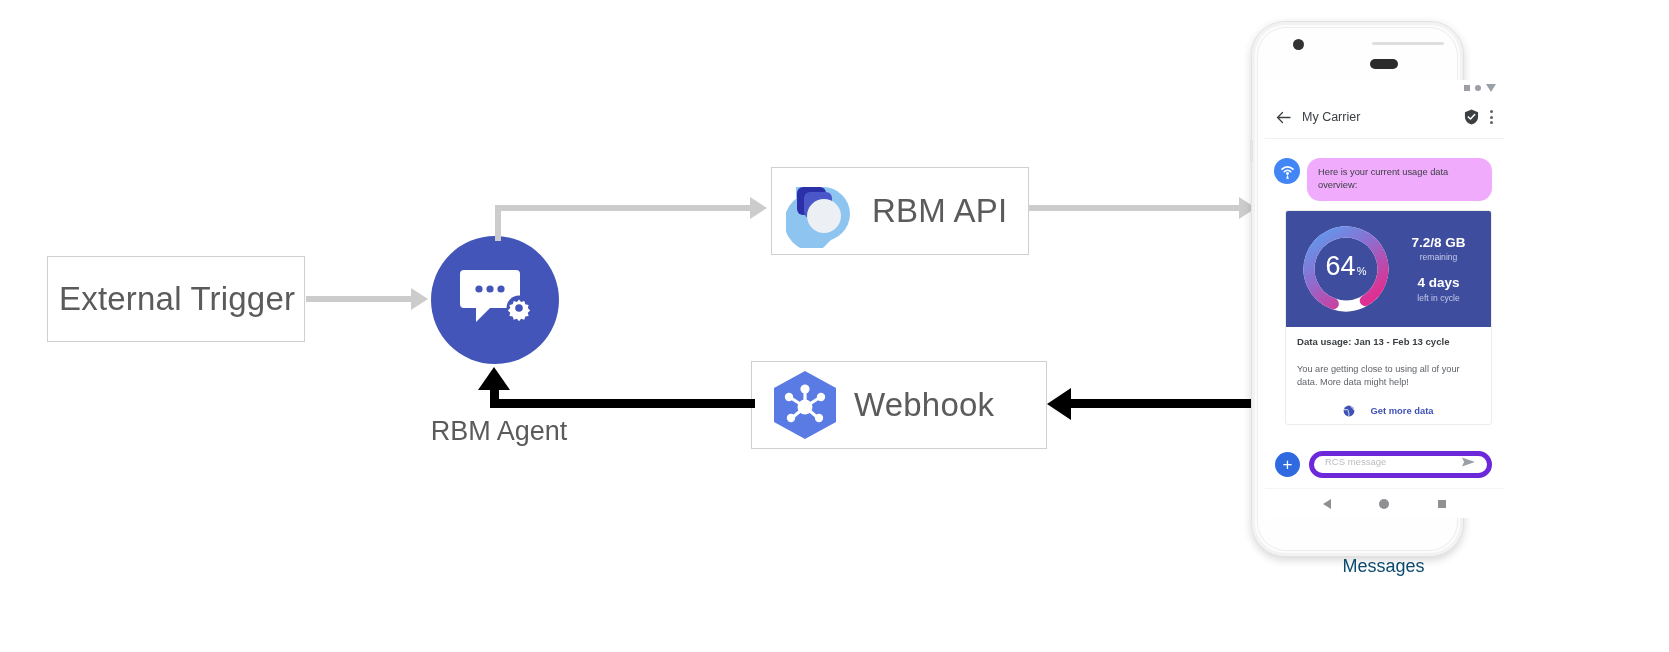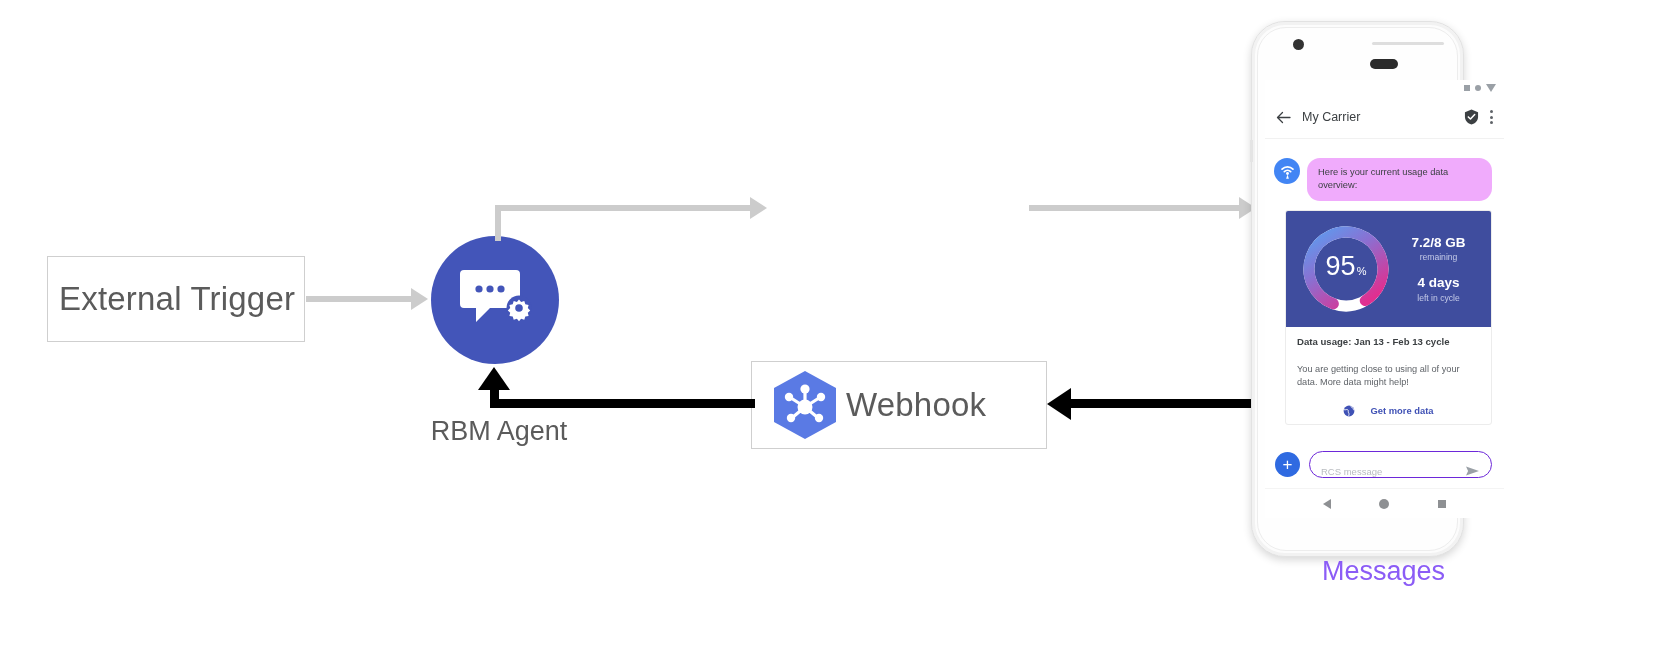--- a/index.html
+++ b/index.html
@@ -42,21 +42,21 @@
   }
 
   
   #rbm-api-box {
     left: 771px; top: 167px; width: 258px; height: 88px;
     padding-left: 14px; gap: 12px;
   }
   
   #webhook-box {
     left: 751px; top: 361px; width: 296px; height: 88px;
-    padding-left: 14px; gap: 2px;
+    padding-left: 14px; gap: 10px;
   }
 
   
   #rbm-agent-circle {
     position: absolute;
     left: 431px; top: 236px;
     width: 128px; height: 128px;
     border-radius: 50%;
     background: #4355b9;
     display: flex; align-items: center; justify-content: center;
@@ -241,22 +241,22 @@
     background: #fff;
   }
   #plus-button {
     width: 25px; height: 25px; border-radius: 50%;
     background: #2f6ae1; color: #fff;
     display: flex; align-items: center; justify-content: center;
     font-size: 17px; line-height: 1; flex: 0 0 auto;
     font-weight: 300;
   }
   #message-input {
-    flex: 1; height: 27px; border: 1px solid #6d28d9;
-    border-radius: 14px; display: flex; align-items: flex-end;
+    flex: 1; height: 27px; border: 5px solid #6d28d9;
+    border-radius: 14px; display: flex; align-items: flex-start;
     padding: 0 11px; box-sizing: border-box;
     justify-content: space-between;
   }
   #message-placeholder { font-size: 9.5px; color: #b9bcc0; }
 
   
   #android-nav {
     position: absolute; left: 0; bottom: 0;
     width: 100%; height: 30px;
     display: flex; align-items: center; justify-content: space-around;
@@ -269,21 +269,21 @@
     border-top: 5px solid transparent;
     border-bottom: 5px solid transparent;
     border-right: 8px solid #8e9093;
   }
   .nav-home { width: 10px; height: 10px; border-radius: 50%; background: #8e9093; }
   .nav-recent { width: 8px; height: 8px; background: #8e9093; }
 
   #messages-label {
     position: absolute; left: 1251px; top: 556px;
     width: 265px; text-align: center;
-    font-size: 27px; color: #8b5cf6;
+    font-size: 18px; color: #0c4a6e;
   }
 </style>
 </head>
 <body>
 
 <div class="stage">
 
   <div class="node-box" id="external-trigger">
     <span class="node-label-lg">External Trigger</span>
   </div>
@@ -303,20 +303,31 @@
         <circle cx="9" cy="9" r="3.8" fill="#4355b9"></circle>
       </g>
     </svg>
   </div>
   <div id="rbm-agent-label">RBM Agent</div>
 
   <div class="gl" style="left:495px; top:211px; width:6px; height:30px;"></div>
   <div class="gl" style="left:495px; top:205px; width:255px; height:6px;"></div>
   <div class="arrow-head-r" style="left:750px; top:197px;"></div>
 
+  <div class="node-box" id="rbm-api-box">
+    <svg width="74" height="74" viewBox="0 0 74 74">
+      <path d="M10 64 A29 29 0 1 1 39 64 L39 64 L10 64 Z" fill="#8ec5f0" transform="rotate(-45 37 40)"></path>
+      <circle cx="37" cy="40" r="27" fill="#8ec5f0"></circle>
+      <path d="M10 13 h23 v7 a22 22 0 0 0 -14 14 h-9 z" fill="#8ec5f0"></path>
+      <path d="M17 13 h17 a6 6 0 0 1 6 6 v22 h-23 a6 6 0 0 1 -6 -6 v-16 a6 6 0 0 1 6 -6 z" fill="#2b30a8"></path>
+      <path d="M24 18 h16 a6 6 0 0 1 6 6 v20 h-22 a6 6 0 0 1 -6 -6 v-14 a6 6 0 0 1 6 -6 z" fill="#4a57c9"></path>
+      <circle cx="38" cy="42" r="17" fill="#eceff4"></circle>
+    </svg>
+    <span class="node-label-lg">RBM API</span>
+  </div>
 
   <div class="gl" style="left:1029px; top:205px; width:210px; height:6px;"></div>
   <div class="arrow-head-r" style="left:1239px; top:197px;"></div>
 
   <div class="node-box" id="webhook-box">
     <svg width="78" height="76" viewBox="0 0 78 76">
       <path d="M39 4 L70 21 L70 55 L39 72 L8 55 L8 21 Z" fill="#5a7ae4"></path>
       <circle cx="39" cy="40" r="7.5" fill="#ffffff"></circle>
       <circle cx="39" cy="22" r="4.6" fill="#ffffff"></circle>
       <circle cx="23" cy="30" r="4.2" fill="#ffffff"></circle>
@@ -388,21 +399,21 @@
                   <linearGradient id="gaugeGrad" x1="0%" y1="100%" x2="70%" y2="0%">
                     <stop offset="0%" stop-color="#5b9ef0"></stop>
                     <stop offset="45%" stop-color="#8b6fd1"></stop>
                     <stop offset="100%" stop-color="#e02f90"></stop>
                   </linearGradient>
                 </defs>
                 <circle cx="50" cy="50" r="37" fill="none" stroke="#ffffff" stroke-width="11" stroke-linecap="round" stroke-dasharray="232.5" stroke-dashoffset="0" transform="rotate(110 50 50)"></circle>
                 <circle cx="50" cy="50" r="37" fill="none" stroke="url(#gaugeGrad)" stroke-width="11" stroke-linecap="round" stroke-dasharray="199 233" transform="rotate(110 50 50)"></circle>
               </svg>
               <div id="gauge-center">
-                <span id="gauge-value">95</span>
+                <span id="gauge-value">64</span>
                 <span id="gauge-unit">%</span>
               </div>
             </div>
             <div id="hero-stats">
               <div class="hero-big">7.2/8 GB</div>
               <div class="hero-small">remaining</div>
               <div class="hero-gap"></div>
               <div class="hero-big">4 days</div>
               <div class="hero-small">left in cycle</div>
             </div>

